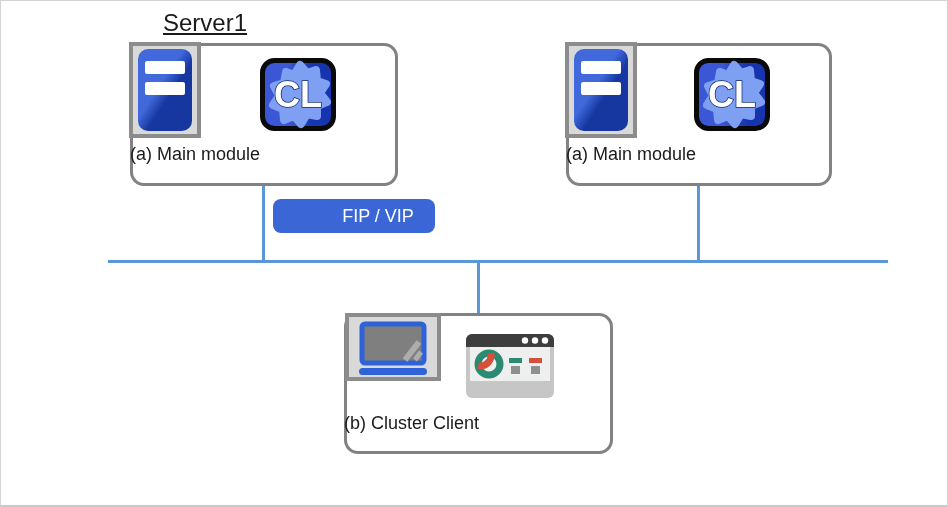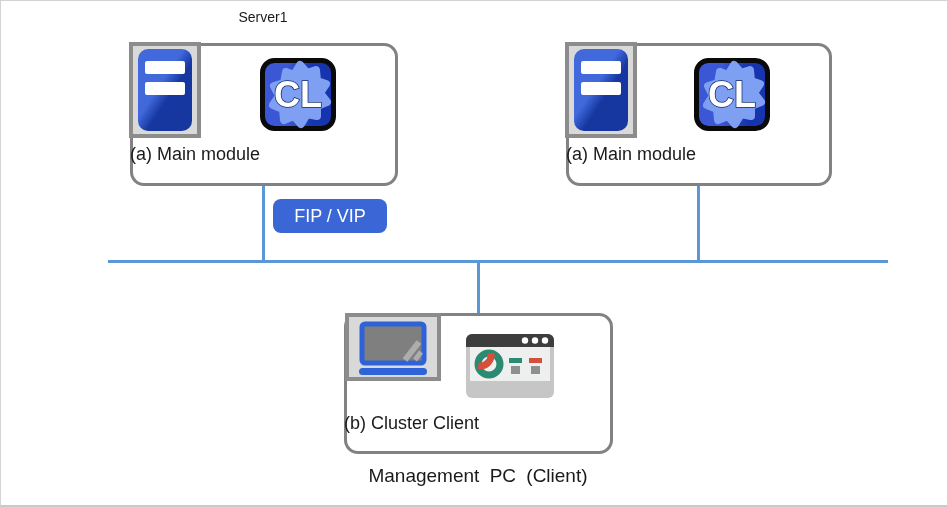--- a/index.html
+++ b/index.html
@@ -2,21 +2,21 @@
 <html><head>
 <meta charset="utf-8">
 <style>
   html,body{margin:0;padding:0;background:#ffffff;}
   body{font-family:"Liberation Sans","DejaVu Sans",sans-serif;color:#1a1a1a;}
   .canvas{
     position:relative;width:946px;height:504px;background:#ffffff;
     border:1px solid #d3d3d3;border-bottom:2px solid #c9c9c9;overflow:hidden;
   }
   .abs{position:absolute;}
-  .title-label{font-size:14px;text-align:center;white-space:nowrap;}
+  .title-label{font-size:24px;white-space:nowrap;text-decoration:underline;}
   .node-box{
     background:#ffffff;border:3px solid #828282;border-radius:14px;
     box-sizing:border-box;
   }
   .module-label{font-size:18px;text-align:left;white-space:nowrap;}
   .badge{
     background:#3a66d6;color:#ffffff;font-size:18px;text-align:center;
     border-radius:8px;line-height:34px;white-space:nowrap;
   }
   .net-line{background:#5b96d6;}
@@ -76,21 +76,21 @@
   </div>
   <div class="abs" style="left:693px;top:57px;">
     <svg width="76" height="73" viewBox="0 0 76 73">
       <rect x="2.5" y="2.5" width="71" height="68" rx="12" fill="url(#clg1)" stroke="#0a0a0a" stroke-width="5"></rect>
       <path d="M40 7 L47 15 L56 12 L57 23 L66 26 L60 35 L67 44 L57 48 L57 58 L47 56 L41 66 L34 58 L24 62 L23 51 L13 47 L19 38 L14 28 L24 25 L26 14 L34 17 Z" fill="#7fa0f2" stroke="#7fa0f2" stroke-width="8" stroke-linejoin="round"></path>
       <text x="38" y="49" text-anchor="middle" font-family="Liberation Sans, DejaVu Sans, sans-serif" font-size="36" font-weight="bold" fill="#ffffff" stroke="#0d2a66" stroke-width="1.5" paint-order="stroke">CL</text>
     </svg>
   </div>
   <div class="abs module-label" style="left:565px;top:143px;width:266px;">(a) Main module</div>
 
-  <div class="abs badge" style="left:272px;top:198px;width:114px;height:34px;">FIP / VIP</div>
+  <div class="abs badge" style="left:272px;top:198px;width:114px;height:34px;padding-left:48px;">FIP / VIP</div>
 
   <div class="abs node-box" style="left:343px;top:312px;width:269px;height:141px;"></div>
   <div class="abs" style="left:344px;top:312px;">
     <svg width="96" height="68" viewBox="0 0 96 68">
       <rect x="2" y="2" width="92" height="64" fill="#d9d9d9" stroke="#8c8c8c" stroke-width="4"></rect>
       <rect x="17" y="11" width="62" height="39" rx="3" fill="#7f7f7f" stroke="#2e62d9" stroke-width="5"></rect>
       <path d="M60 47 L74 29" stroke="#adadad" stroke-width="6" fill="none"></path>
       <path d="M70 47 L76 39" stroke="#adadad" stroke-width="5" fill="none"></path>
       <rect x="14" y="55" width="68" height="7" rx="3.5" fill="#2e62d9"></rect>
     </svg>
@@ -106,15 +106,14 @@
       <circle cx="23" cy="30" r="11" fill="none" stroke="#2a8a72" stroke-width="7"></circle>
       <path d="M12.2 31.9 A 11 11 0 0 0 24.9 19.1" fill="none" stroke="#d4503c" stroke-width="7"></path>
       <rect x="43" y="24" width="13" height="5" fill="#2a8a72"></rect>
       <rect x="45" y="32" width="9" height="8" fill="#8f8f8f"></rect>
       <rect x="63" y="24" width="13" height="5" fill="#d4503c"></rect>
       <rect x="65" y="32" width="9" height="8" fill="#8f8f8f"></rect>
     </svg>
   </div>
   <div class="abs module-label" style="left:343px;top:412px;width:269px;">(b) Cluster Client</div>
 
-  <div class="abs caption" style="left:327px;top:464px;width:300px;">Management PC (Client)</div>
 
 </div>
 
 </body></html>

